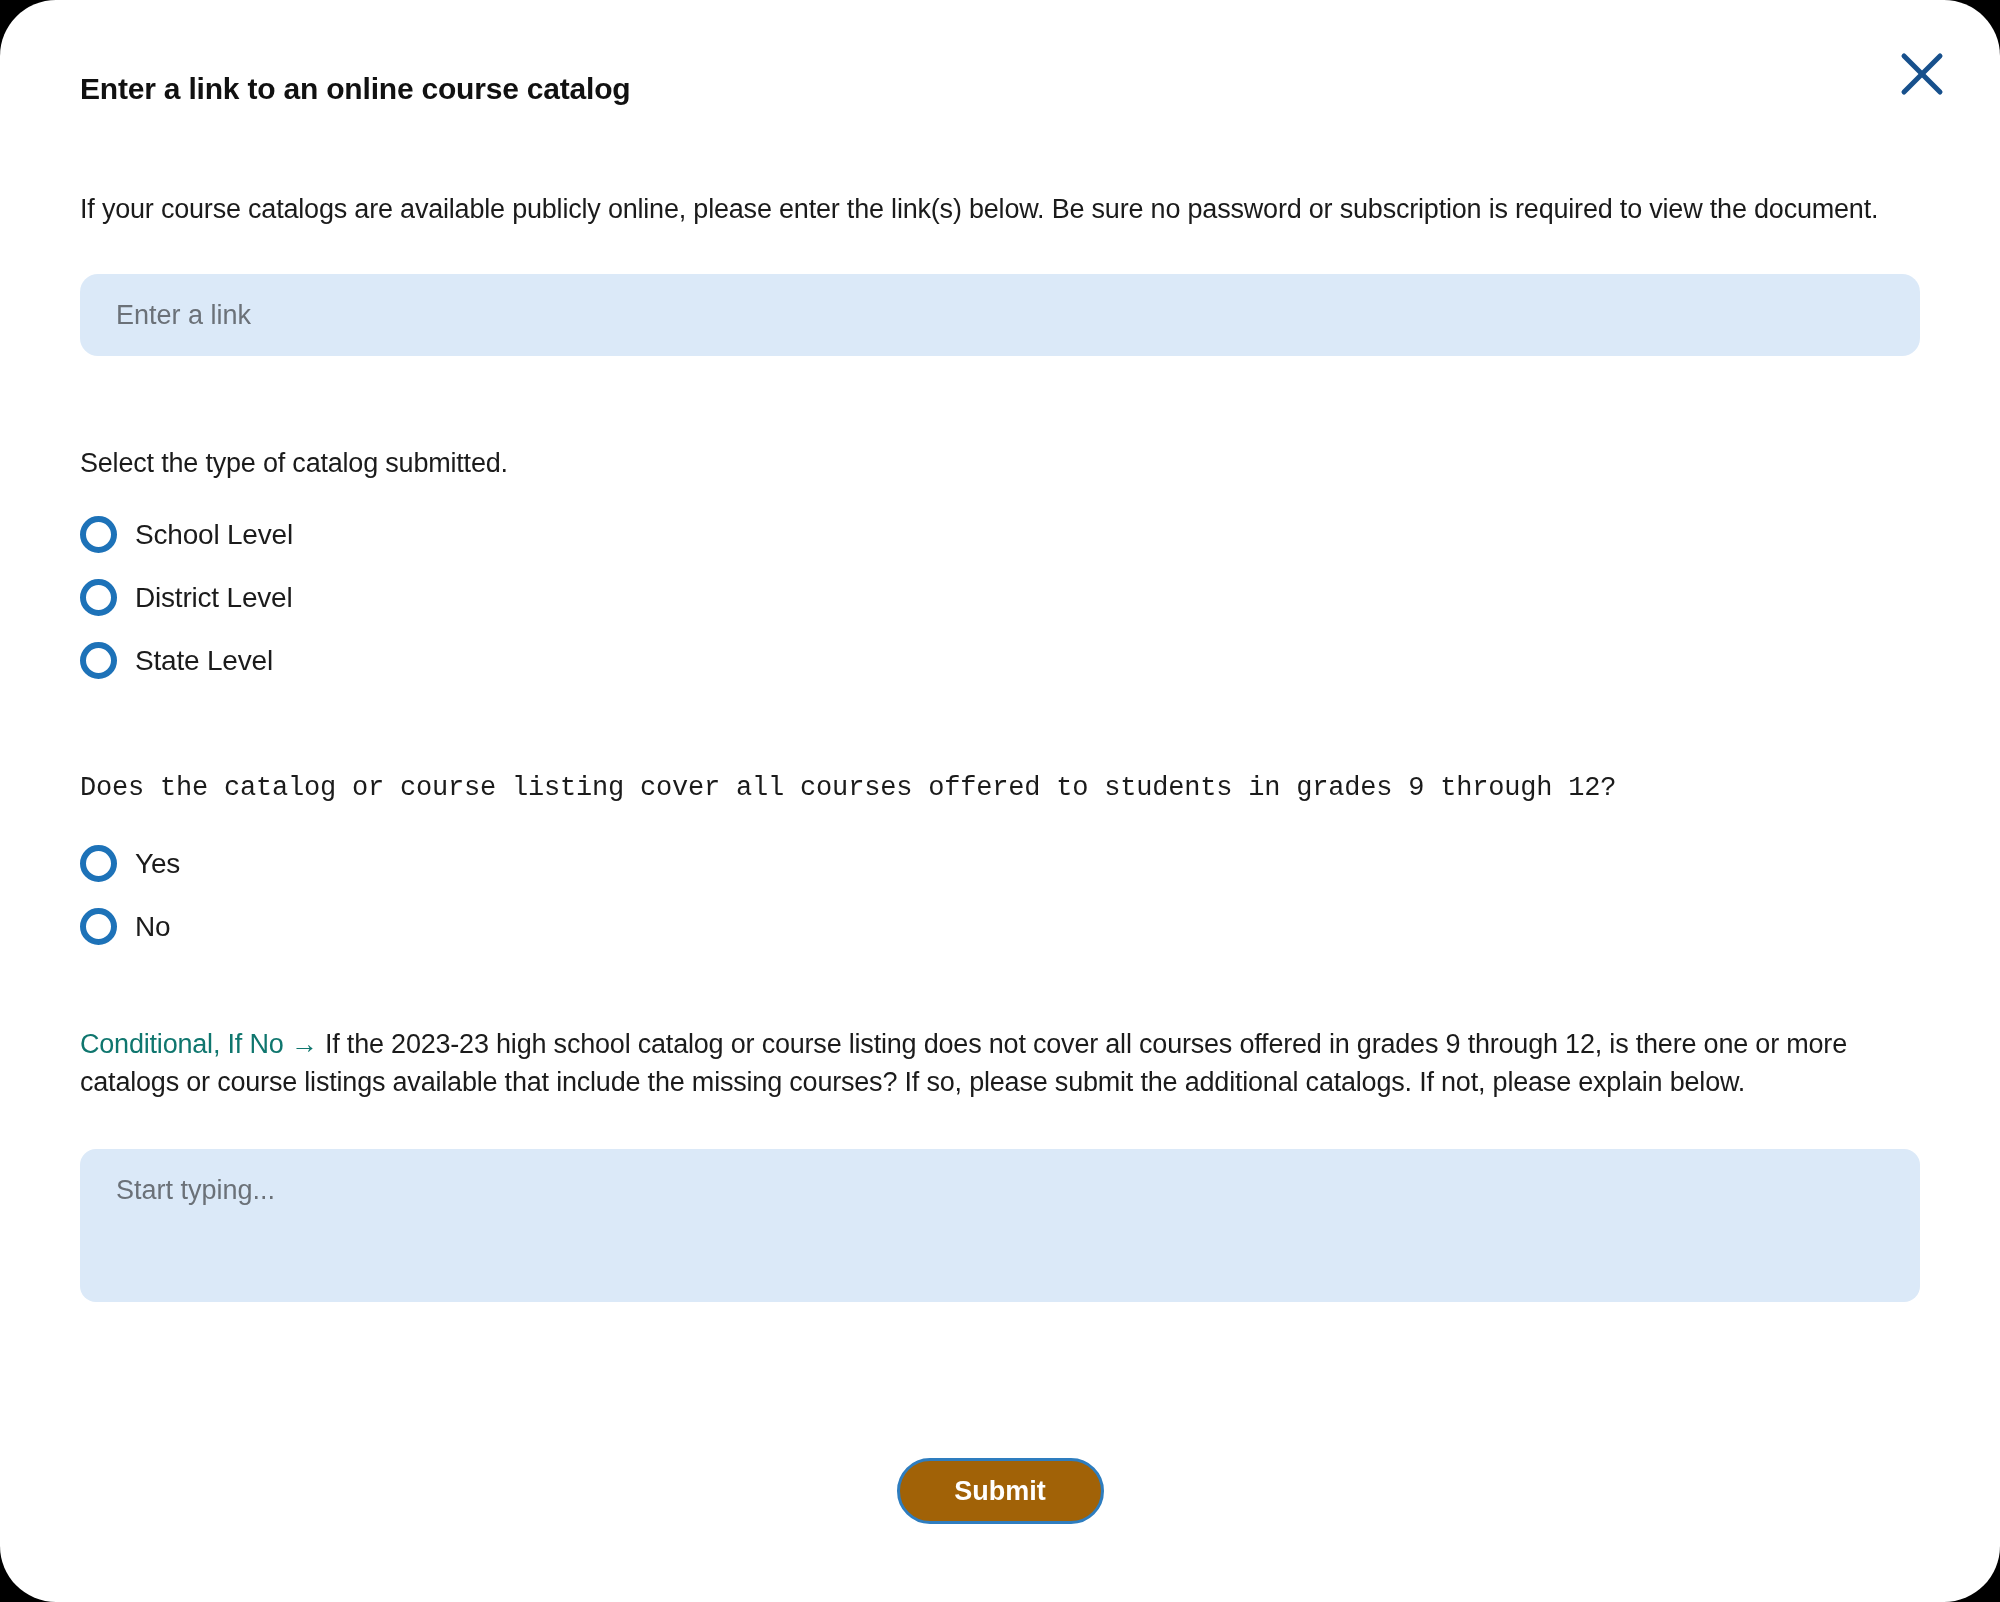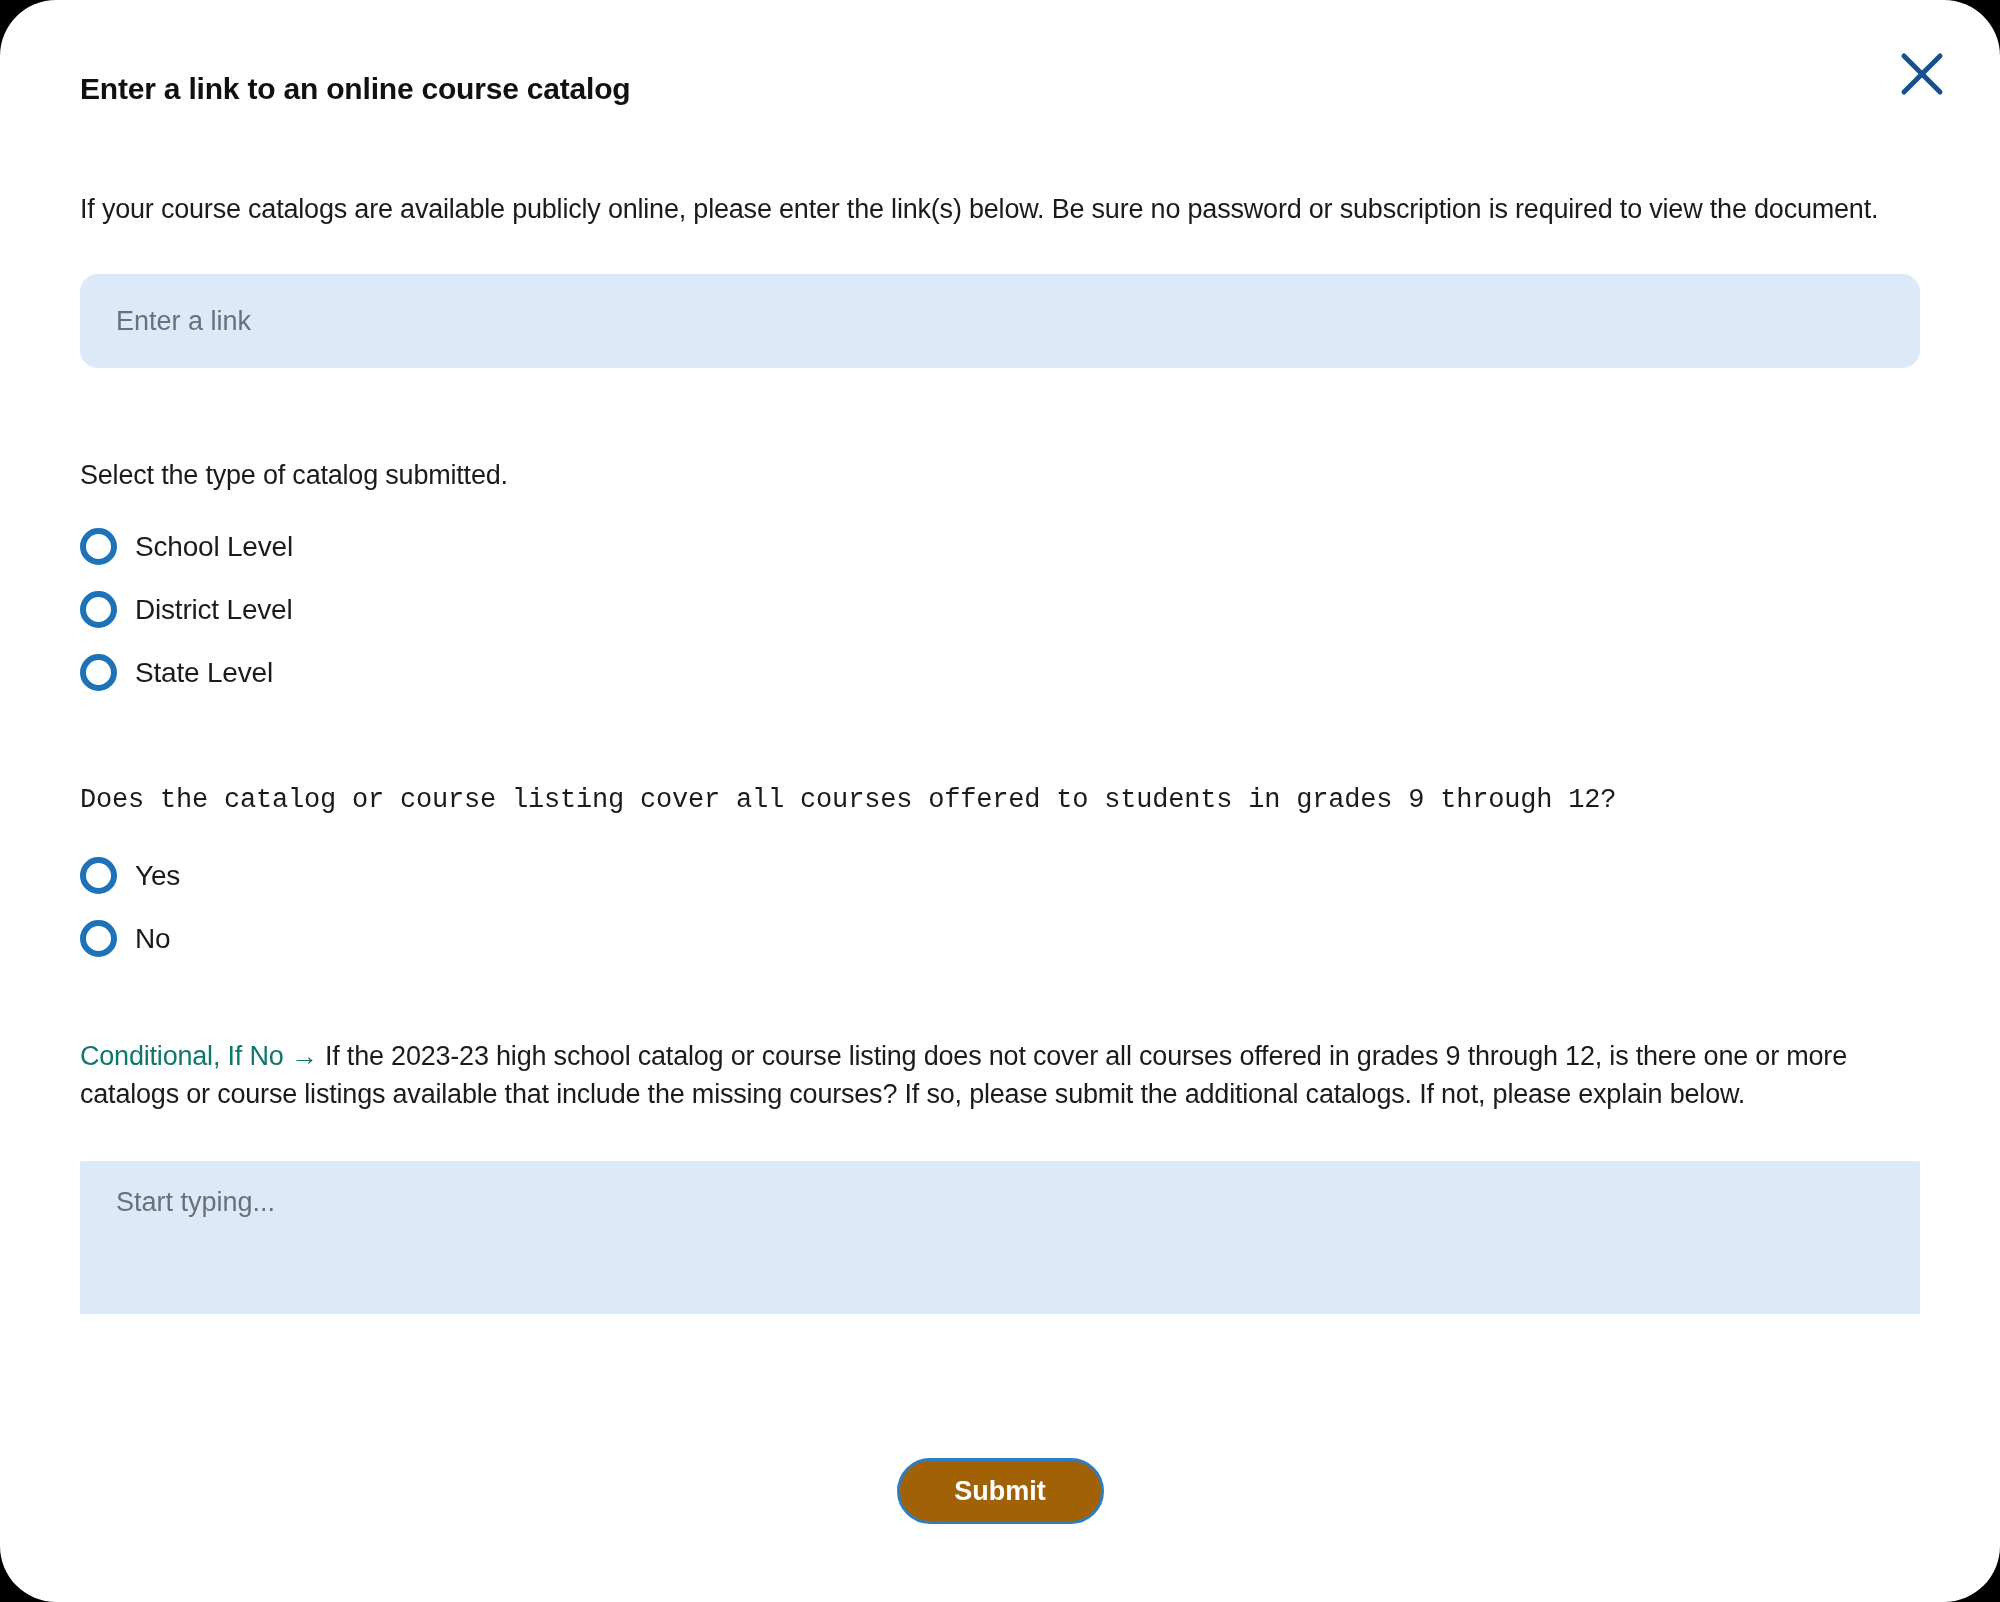--- a/index.html
+++ b/index.html
@@ -43,21 +43,21 @@
     font-size: 27px;
     line-height: 38px;
     color: #1b1b1b;
     letter-spacing: -0.2px;
   }
   .intro { margin-top: 84px; max-width: 1840px; }
   .field-input {
     display: block;
     box-sizing: border-box;
     margin-top: 46px;
-    width: 1840px; height: 94px;
+    width: 1840px; height: 82px;
     background: #dbe9f8;
     border: none; outline: none;
     border-radius: 18px;
     padding: 0 36px;
     font-family: inherit;
     font-size: 27px;
     color: #1b1b1b;
   }
   .field-input::placeholder, .field-textarea::placeholder {
     color: #6b7178;
@@ -98,21 +98,21 @@
     color: #1b1b1b;
   }
   .conditional-prefix { color: #0f766e; }
   .field-textarea {
     display: block;
     box-sizing: border-box;
     margin-top: 48px;
     width: 1840px; height: 153px;
     background: #dbe9f8;
     border: none; outline: none;
-    border-radius: 2px;
+    border-radius: 16px;
     padding: 26px 36px;
     font-family: inherit;
     font-size: 27px;
     color: #1b1b1b;
     resize: none;
   }
   .actions {
     position: absolute;
     left: 0; right: 0;
     bottom: 78px;

